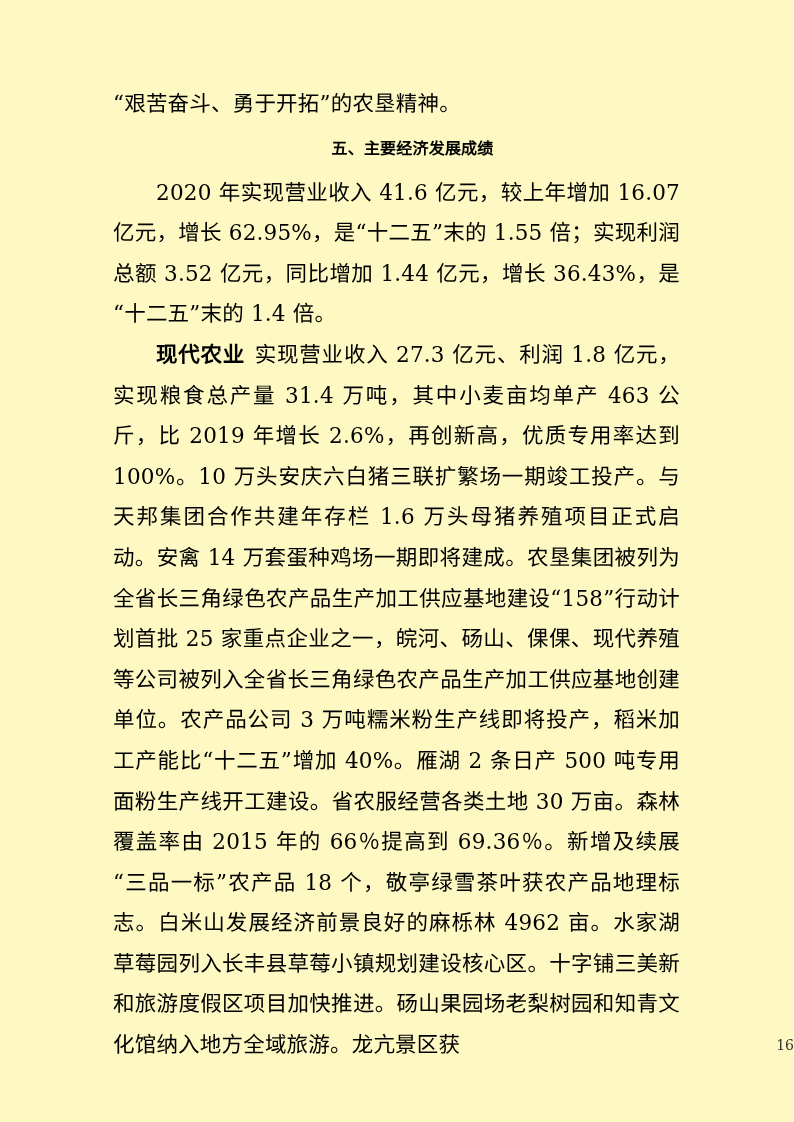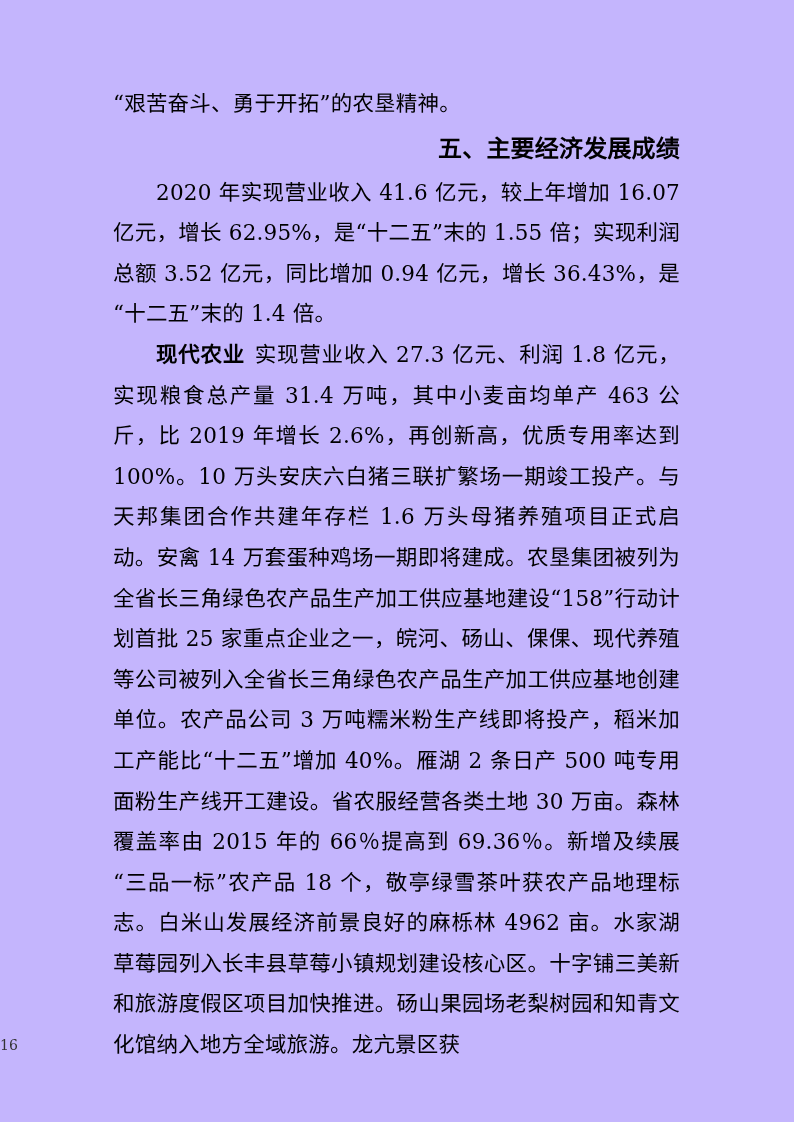--- a/index.html
+++ b/index.html
@@ -4,21 +4,21 @@
 <style>
   html, body {
     margin: 0;
     padding: 0;
     background: #ffffff;
   }
   .page {
     position: relative;
     width: 794px;
     height: 1122px;
-    background: #c4b5fd;
+    background: #fef9c3;
     overflow: hidden;
     color: #000000;
   }
   .body-text {
     position: absolute;
     left: 113px;
     top: 84px;
     width: 567px;
     font-family: "DejaVu Serif", "Liberation Serif", serif;
     font-size: 21.5px;
@@ -30,55 +30,55 @@
   .para {
     margin: 0;
   }
   .para.indent {
     text-indent: 2em;
   }
   .section-heading {
     margin: 0;
     font-family: "DejaVu Sans", "Liberation Sans", sans-serif;
     font-weight: 700;
-    font-size: 24px;
+    font-size: 16px;
     line-height: 48px;
     text-indent: 2em;
-    text-align: right;
+    text-align: center;
   }
   .lead-label {
     font-family: "DejaVu Sans", "Liberation Sans", sans-serif;
     font-weight: 700;
     margin-right: 0.45em;
     margin-top: 32px;
   }
   .page-footer {
     position: absolute;
     left: 0;
     top: 1036px;
     width: 794px;
-    text-align: left;
+    text-align: right;
   }
   .page-number {
     font-family: "DejaVu Serif", "Liberation Serif", serif;
     font-size: 14px;
     color: #333333;
   }
 </style>
 </head>
 <body>
 
 <div class="page">
   <div class="body-text">
 
     <p class="para">“艰苦奋斗、勇于开拓”的农垦精神。</p>
 
     <h2 class="section-heading">五、主要经济发展成绩</h2>
 
-    <p class="para indent">2020 年实现营业收入 41.6 亿元，较上年增加 16.07 亿元，增长 62.95%，是“十二五”末的 1.55 倍；实现利润总额 3.52 亿元，同比增加 0.94 亿元，增长 36.43%，是“十二五”末的 1.4 倍。</p>
+    <p class="para indent">2020 年实现营业收入 41.6 亿元，较上年增加 16.07 亿元，增长 62.95%，是“十二五”末的 1.55 倍；实现利润总额 3.52 亿元，同比增加 1.44 亿元，增长 36.43%，是“十二五”末的 1.4 倍。</p>
 
     <p class="para indent"><span class="lead-label">现代农业</span><span>实现营业收入 27.3 亿元、利润 1.8 亿元，实现粮食总产量 31.4 万吨，其中小麦亩均单产 463 公斤，比 2019 年增长 2.6%，再创新高，优质专用率达到 100%。10 万头安庆六白猪三联扩繁场一期竣工投产。与天邦集团合作共建年存栏 1.6 万头母猪养殖项目正式启动。安禽 14 万套蛋种鸡场一期即将建成。农垦集团被列为全省长三角绿色农产品生产加工供应基地建设“158”行动计划首批 25 家重点企业之一，皖河、砀山、倮倮、现代养殖等公司被列入全省长三角绿色农产品生产加工供应基地创建单位。农产品公司 3 万吨糯米粉生产线即将投产，稻米加工产能比“十二五”增加 40%。雁湖 2 条日产 500 吨专用面粉生产线开工建设。省农服经营各类土地 30 万亩。森林覆盖率由 2015 年的 66％提高到 69.36％。新增及续展“三品一标”农产品 18 个，敬亭绿雪茶叶获农产品地理标志。白米山发展经济前景良好的麻栎林 4962 亩。水家湖草莓园列入长丰县草莓小镇规划建设核心区。十字铺三美新和旅游度假区项目加快推进。砀山果园场老梨树园和知青文化馆纳入地方全域旅游。龙亢景区获</span></p>
 
   </div>
 
   <div class="page-footer">
     <span class="page-number">16</span>
   </div>
 </div>
 

